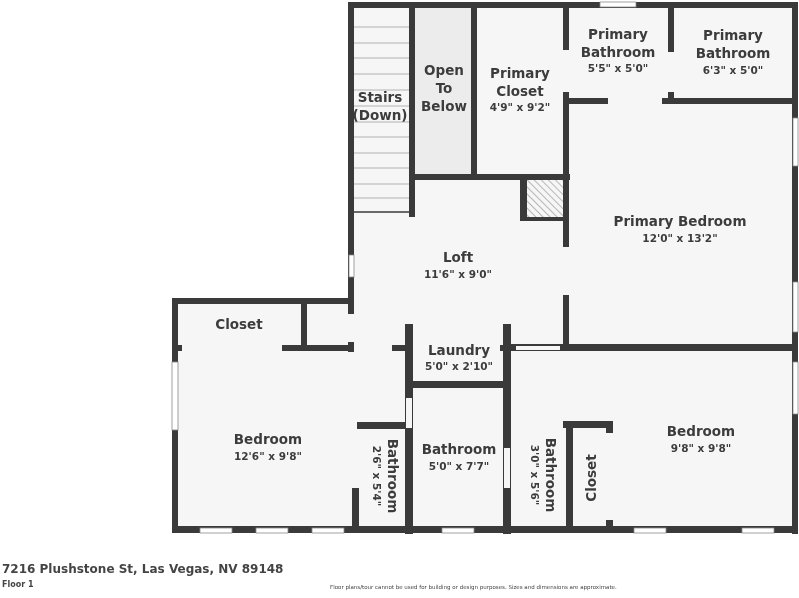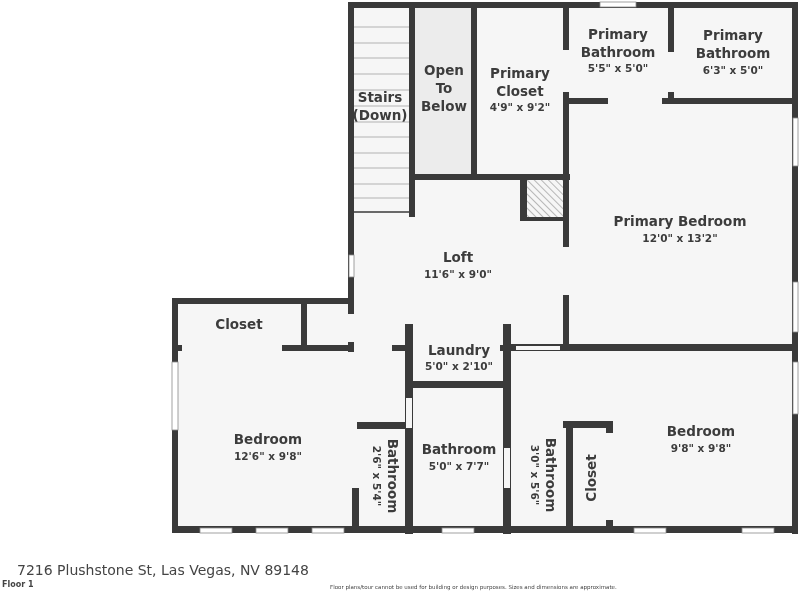--- a/index.html
+++ b/index.html
@@ -7,21 +7,21 @@
   #plan { position: absolute; left: 0; top: 0; width: 799px; height: 540px; }
   .wall { fill: #3a3a3a; }
   .floor { fill: #f6f6f6; }
   .open-below { fill: #ececec; }
   .stair-line { stroke: #c8c8c8; stroke-width: 1.3; }
   .stair-edge { stroke: #3a3a3a; stroke-width: 1.5; }
   .door-gap { fill: #f6f6f6; }
   .win { fill: #ffffff; stroke: #8a8a8a; stroke-width: 0.8; }
   .room-name { font-family: "DejaVu Sans", sans-serif; font-weight: bold; font-size: 13.5px; fill: #3c3c3c; text-anchor: middle; }
   .room-dim { font-family: "DejaVu Sans", sans-serif; font-weight: bold; font-size: 10.5px; fill: #3c3c3c; text-anchor: middle; }
-  .footer-address { position: absolute; left: 2px; top: 562px; font-size: 14px; color: #444; font-weight: normal; font-family: "DejaVu Sans", sans-serif; margin-left: 15px; }
+  .footer-address { position: absolute; left: 2px; top: 562px; font-size: 12px; color: #444; font-weight: bold; font-family: "DejaVu Sans", sans-serif; }
   .footer-floor { position: absolute; left: 2px; top: 580px; font-size: 8px; color: #444; font-weight: bold; font-family: "DejaVu Sans", sans-serif; }
   .footer-disclaimer { position: absolute; left: 330px; top: 584px; font-size: 5.5px; color: #444; font-family: "DejaVu Sans", sans-serif; white-space: nowrap; }
 </style>
 </head>
 <body>
 
 <svg id="plan" viewBox="0 0 799 540" xmlns="http://www.w3.org/2000/svg">
 
   <g>
     <rect class="floor" x="352" y="6" width="442" height="524"></rect>

